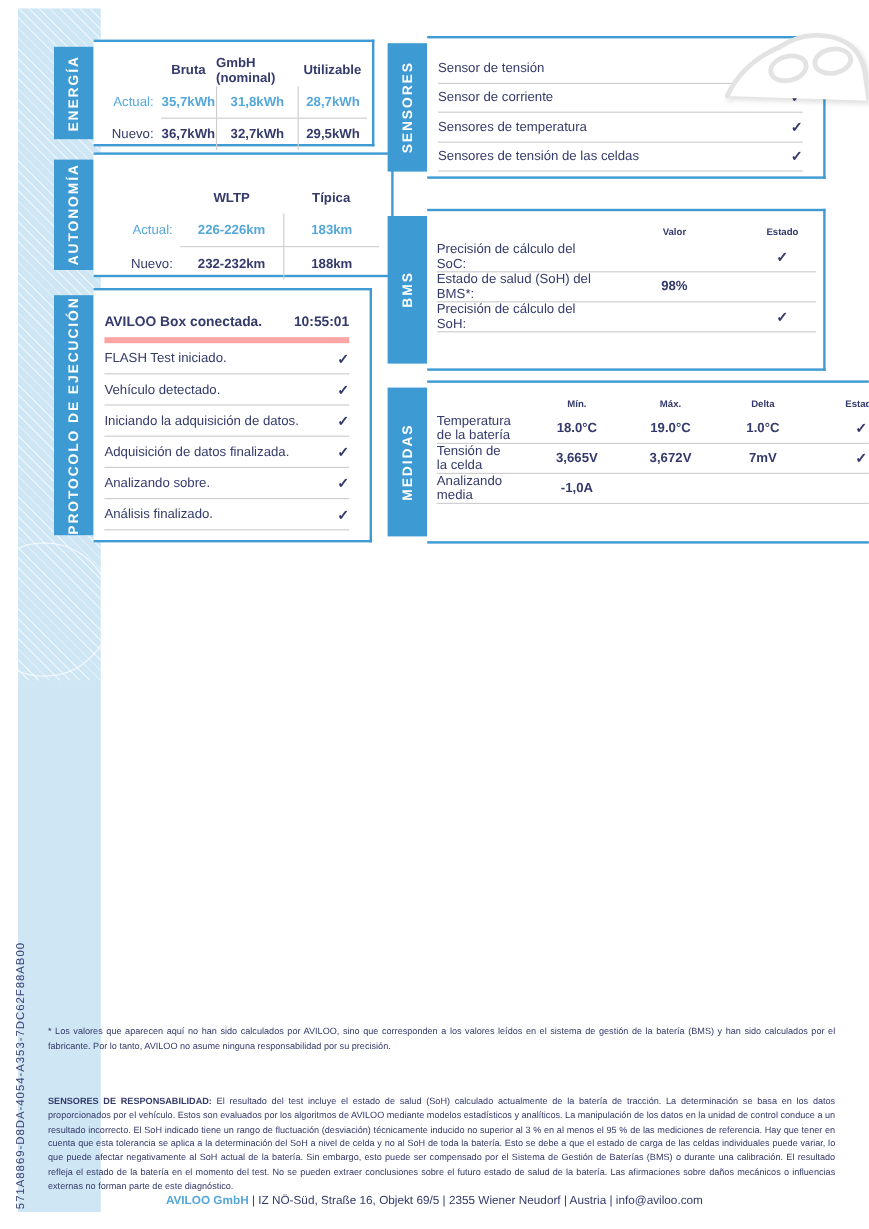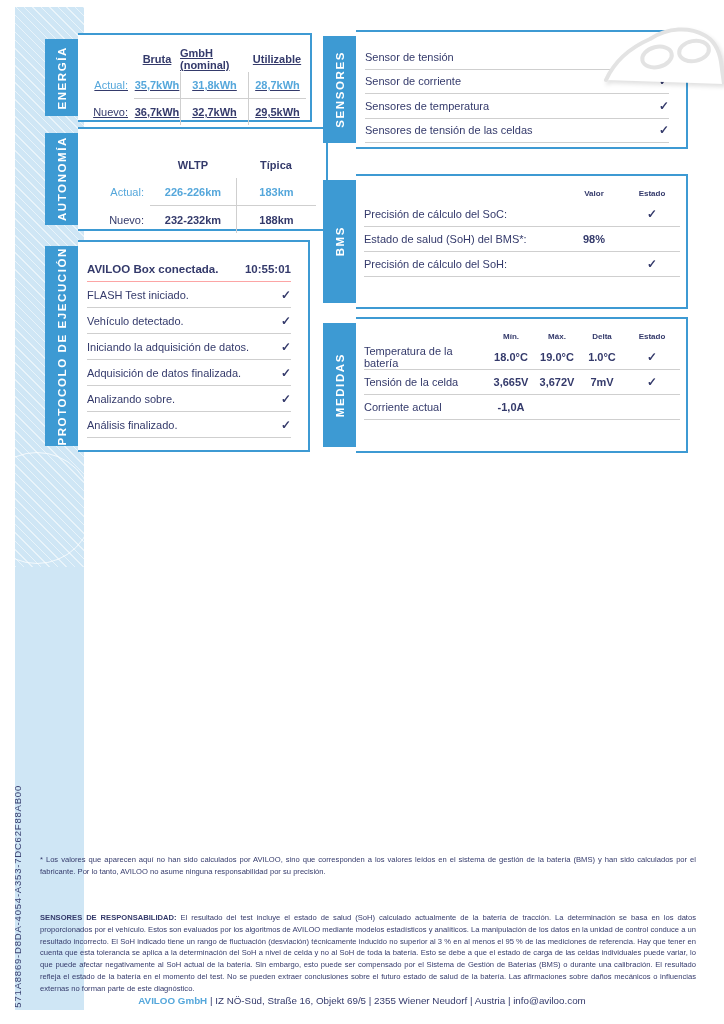--- a/index.html
+++ b/index.html
@@ -26,45 +26,45 @@
 
   #card-energia   { left:45px;  top:33px;  width:265px; height:89px;  }
   #card-autonomia { left:45px;  top:127px; width:265px; height:104px; }
   #card-protocolo { left:45px;  top:240px; width:265px; height:212px; }
   #card-sensores  { left:323px; top:30px;  width:365px; height:119px; }
   #card-bms       { left:323px; top:174px; width:365px; height:135px; }
   #card-medidas   { left:323px; top:317px; width:365px; height:136px; }
 
   
   .etable { display:grid; font-size:11px; }
-  #card-energia .etable { grid-template-columns:50px 46px 68px 58px; padding:11px 4px 0 6px; row-gap:0;text-decoration:underline; }
+  #card-energia .etable { grid-template-columns:50px 46px 68px 58px; padding:11px 4px 0 6px; row-gap:0; }
   #card-autonomia .etable { grid-template-columns:62px 86px 80px; padding:22px 10px 0 10px; }
   .etable .cell { display:flex; align-items:center; justify-content:center; height:26px; }
   #card-autonomia .etable .cell { height:27px; }
   .etable .hdr { font-weight:bold; }
   .etable .rowlabel { justify-content:flex-end; padding-right:6px; }
   .etable .blue { color:#55a7db; }
   .etable .vsep { border-left:1px solid #cfcfcf; }
   .etable .hline { border-bottom:1px solid #cfcfcf; }
 
   
   .rows { padding:0 17px 0 9px; }
   #card-protocolo .rows { padding-top:14px; }
   #card-sensores  .rows { padding-top:13px; }
   .row { display:flex; align-items:center; justify-content:space-between;
     border-bottom:1px solid #cfcfcf; font-size:11px; }
   #card-protocolo .row { height:25px; }
   #card-sensores  .row { height:23.5px; }
-  .row.lead { font-weight:bold; font-size:11.5px; border-bottom:1px solid #fca5a5; }
+  .row.lead { font-weight:bold; font-size:11.5px; border-bottom:5px solid #fca5a5; }
   .check { color:#343a6b; font-weight:bold; font-size:12px; line-height:1; }
   .time { font-weight:bold; }
 
   
   .vrows { padding:8px 6px 0 8px; font-size:11px; }
-  .vhead, .vrow { display:flex; align-items:center; }
+  .vhead, .vrow { display:flex; align-items:center;gap:32px; }
   .vhead { font-size:8px; font-weight:bold; height:18px; }
   .vrow { height:24px; border-bottom:1px solid #cfcfcf; }
   .v-label { flex:1; }
   .v-val { width:60px; text-align:center; font-weight:bold; }
   .v-est { width:56px; text-align:center; }
   .m-col { width:46px; text-align:center; font-weight:bold; }
   .m-delta { width:44px; text-align:center; font-weight:bold; }
   .vhead .v-val, .vhead .v-est, .vhead .m-col, .vhead .m-delta { font-weight:bold; }
 
   
@@ -252,21 +252,21 @@
         <span class="v-est check">✓</span>
       </div>
       <div class="vrow">
         <span class="v-label">Tensión de la celda</span>
         <span class="m-col">3,665V</span>
         <span class="m-col">3,672V</span>
         <span class="m-delta">7mV</span>
         <span class="v-est check">✓</span>
       </div>
       <div class="vrow">
-        <span class="v-label">Corriente actual</span>
+        <span class="v-label">Analizando media</span>
         <span class="m-col">-1,0A</span>
         <span class="m-col"></span>
         <span class="m-delta"></span>
         <span class="v-est"></span>
       </div>
     </div>
   </div>
 </div>
 
 <div class="footnote">* Los valores que aparecen aquí no han sido calculados por AVILOO, sino que corresponden a los valores leídos en el sistema de gestión de la batería (BMS) y han sido calculados por el fabricante. Por lo tanto, AVILOO no asume ninguna responsabilidad por su precisión.</div>

